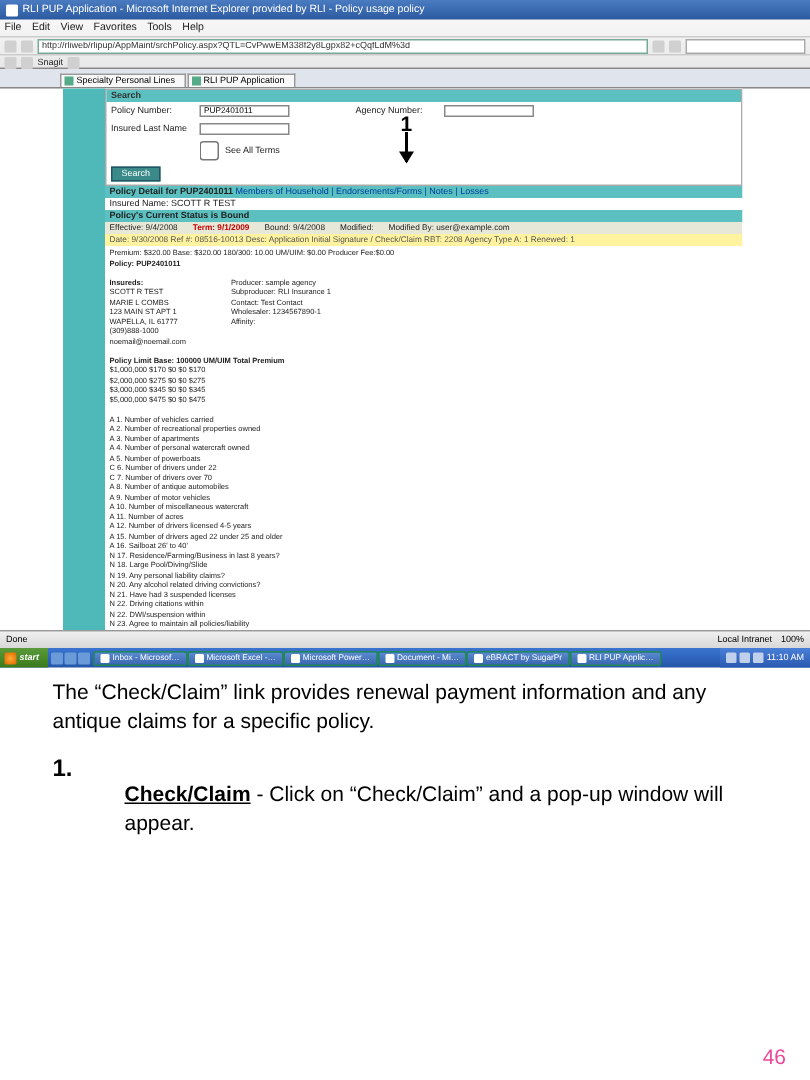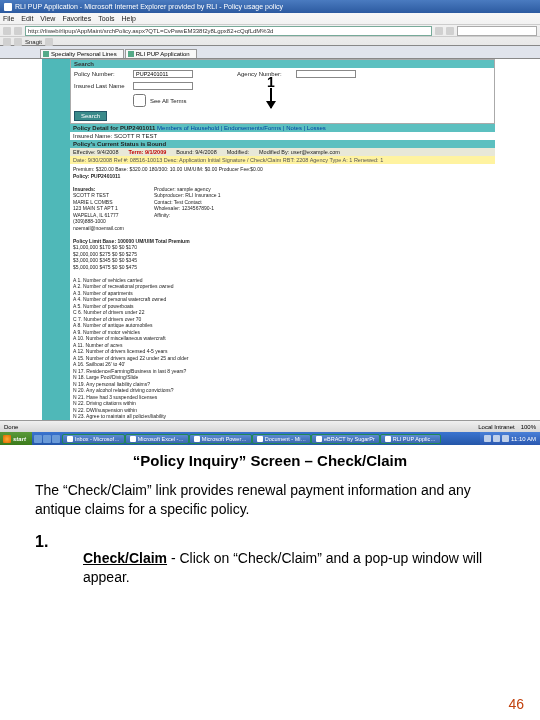--- a/index.html
+++ b/index.html
@@ -267,21 +267,21 @@
   }
   .step-row {
     display: flex;
     gap: 16px;
   }
   .step-num { font-weight: bold; min-width: 16px; }
   .page-num {
     position: absolute;
     bottom: 8px; right: 16px;
     font: 14px Arial;
-    color: #c2410c;
+    color: #ec4899;
   }
 </style>
 </head>
 <body>
 
 <div class="slide">
   <div class="screenshot-area">
 
     <div class="browser-chrome">
       <div class="title-bar">
@@ -470,21 +470,20 @@
       <div class="tray">
         <span class="tray-icon"></span>
         <span class="tray-icon"></span>
         <span class="tray-icon"></span>
         <span>11:10 AM</span>
       </div>
     </div>
   </div>
 
   <div class="slide-text">
-    <div class="slide-title">“Policy Inquiry” Screen – Check/Claim</div>
     <div class="slide-body">The “Check/Claim” link provides renewal payment information and any antique claims for a specific policy.</div>
     <div class="step-row">
       <span class="step-num">1.</span>
       <div class="slide-body" style="margin:16px">
         <span style="font-weight:bold; text-decoration:underline">Check/Claim</span><span> - Click on “Check/Claim” and a pop-up window will appear.</span>
       </div>
     </div>
   </div>
 
   <div class="page-num">46</div>

